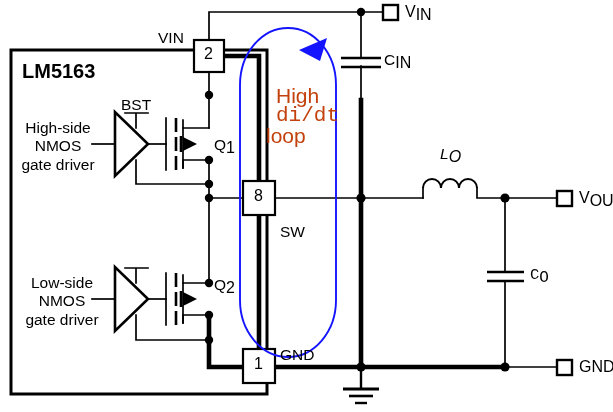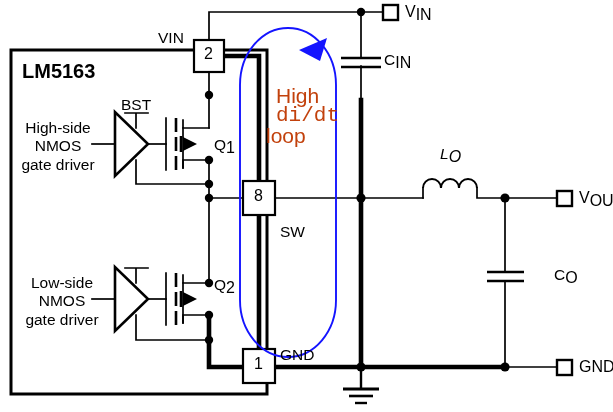--- a/index.html
+++ b/index.html
@@ -184,21 +184,21 @@
 
 <div class="txt lbl" style="left:158px;top:30px;">VIN</div>
 <div class="txt lbl" style="left:280px;top:178px;margin-top:46px;">SW</div>
 <div class="txt lbl" style="left:280px;top:347px;">GND</div>
 
 <div class="txt lbl" style="left:214px;top:137px;"><span>Q</span><span class="sub">1</span></div>
 <div class="txt lbl" style="left:214px;top:277px;"><span>Q</span><span class="sub">2</span></div>
 
 <div class="txt lbl" style="left:384px;top:52px;"><span>C</span><span class="sub">IN</span></div>
 <div class="txt lbl" style="left:440px;top:146px;font-style:italic;"><span>L</span><span class="sub">O</span></div>
-<div class="txt lbl" style="left:554px;top:267px;"><span>C</span><span class="sub">O</span></div>
+<div class="txt lbl" style="left:530px;top:267px;font-family:Liberation Mono, monospace;"><span>C</span><span class="sub">O</span></div>
 
 <div class="txt lbl-term" style="left:405px;top:4px;"><span>V</span><span class="sub">IN</span></div>
 <div class="txt lbl-term" style="left:579px;top:190px;"><span>V</span><span class="sub">OUT</span></div>
 <div class="txt lbl-term" style="left:579px;top:359px;"><span>GND</span><span class="sub"></span></div>
 
 <div class="txt lbl-blue" style="left:276px;top:85px;">High</div>
 <div class="txt lbl-blue" style="left:276px;top:105px;font-family:Liberation Mono, monospace;">di/dt</div>
 <div class="txt lbl-blue" style="left:266px;top:125px;">loop</div>
 
 </body></html>

